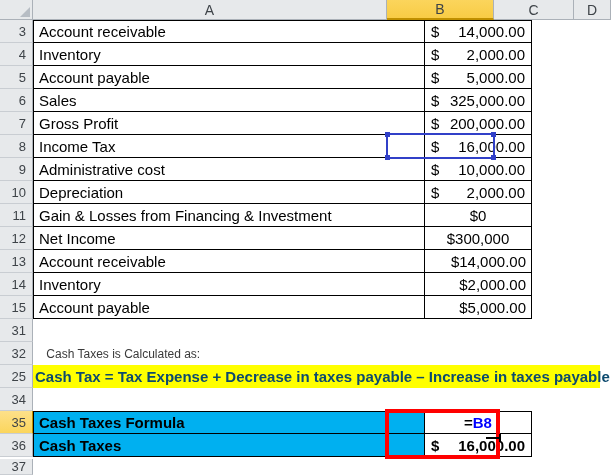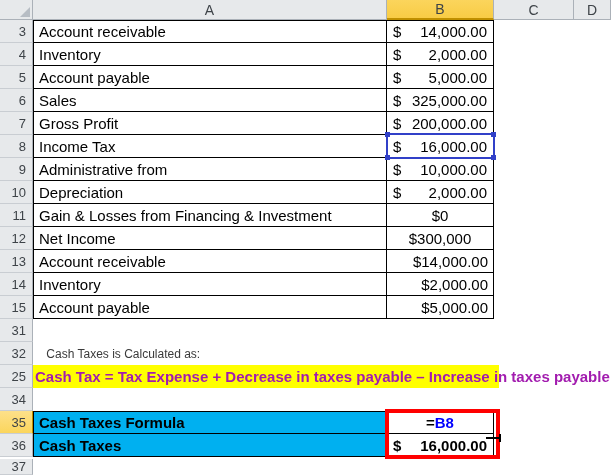--- a/index.html
+++ b/index.html
@@ -38,39 +38,39 @@
     font-size:13px;color:#3E4348;flex:none;
   }
   .rh.sel{
     background:linear-gradient(#FDE08A,var(--selected_header_fill));
     border-right:1px solid var(--selected_header_border);
   }
   .c{
     box-sizing:border-box;display:flex;align-items:center;
     font-size:15px;color:#000;overflow:hidden;white-space:nowrap;flex:none;
   }
-  .ca{width:354px;padding-left:5px;}
+  .ca{width:392px;padding-left:5px;}
   .cb{width:107px;}
   .bd{border-right:1px solid #000;border-bottom:1px solid #000;}
   .bl{border-left:1px solid #000;}
   .bt{border-top:1px solid #000;}
   .cyan{background:var(--fill_cyan);}
   .bold{font-weight:bold;}
   .acct{justify-content:space-between;padding:0 6px;}
   .ctr{justify-content:center;padding:0;}
   .rgt{justify-content:flex-end;padding-right:5px;}
   .ref{color:var(--formula_ref_text);}
   .note{
     box-sizing:border-box;display:flex;align-items:center;
     font-size:12px;color:#3A3A3A;padding-left:10px;white-space:pre;
   }
   .banner{
     box-sizing:border-box;display:flex;align-items:center;
-    width:466px;background:var(--highlight_yellow);
-    font-size:15px;font-weight:bold;color:#a21caf;padding-left:2px;white-space:nowrap;
+    width:567px;background:var(--highlight_yellow);
+    font-size:15px;font-weight:bold;color:#0c4a6e;padding-left:2px;white-space:nowrap;
   }
   
   .refbox{
     position:absolute;left:386px;top:133px;width:109px;height:26px;
     border:2px solid var(--reference_blue);box-sizing:border-box;pointer-events:none;
   }
   .refbox .hd{
     position:absolute;width:5px;height:5px;background:var(--reference_blue);
   }
   .hd.tl{left:-3px;top:-3px}.hd.tr{right:-3px;top:-3px}
@@ -139,21 +139,21 @@
       <div class="r">
         <div class="rh">8</div>
         <div class="c ca bd bl">Income Tax</div>
         <div class="c cb bd acct">
           <span>$</span>
           <span>16,000.00</span>
         </div>
       </div>
       <div class="r">
         <div class="rh">9</div>
-        <div class="c ca bd bl">Administrative from</div>
+        <div class="c ca bd bl">Administrative cost</div>
         <div class="c cb bd acct">
           <span>$</span>
           <span>10,000.00</span>
         </div>
       </div>
       <div class="r">
         <div class="rh">10</div>
         <div class="c ca bd bl">Depreciation</div>
         <div class="c cb bd acct">
           <span>$</span>

